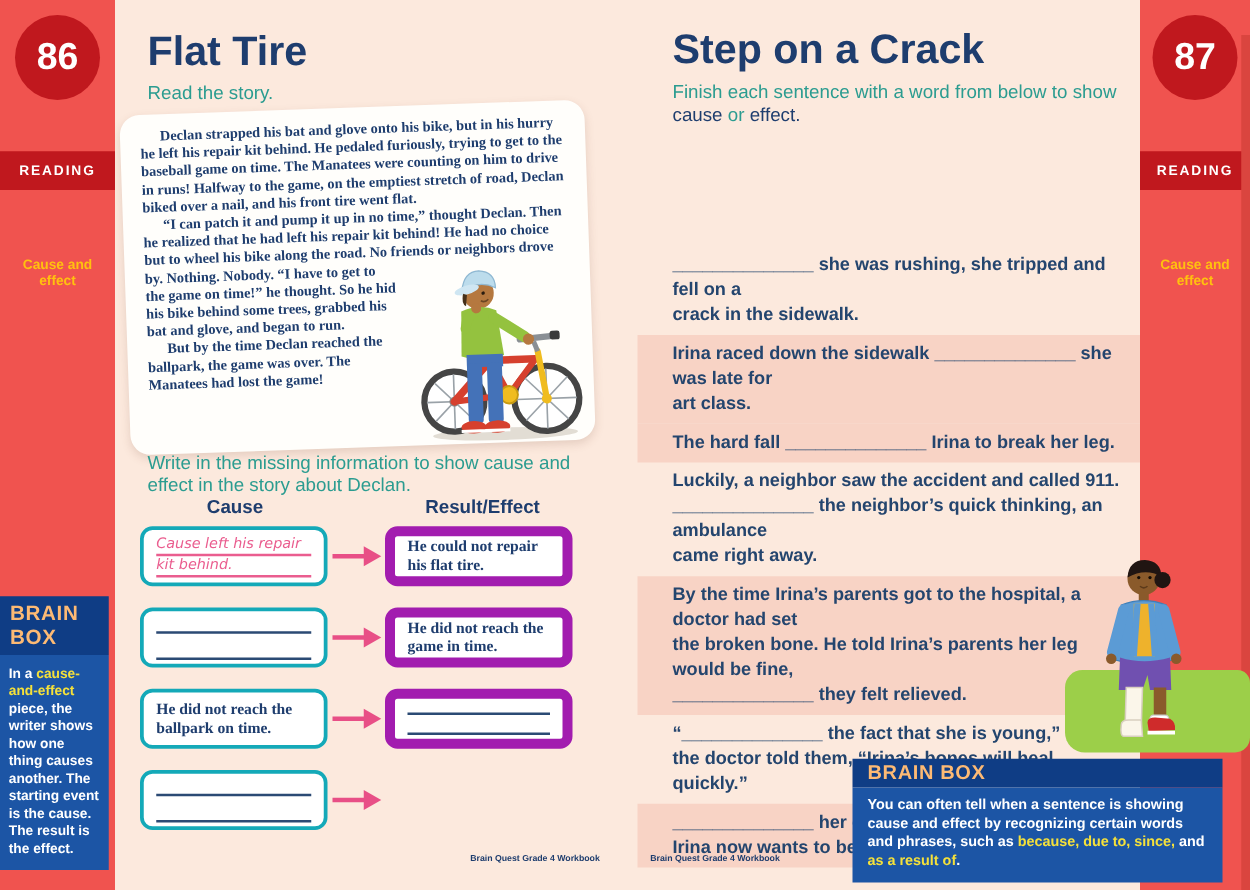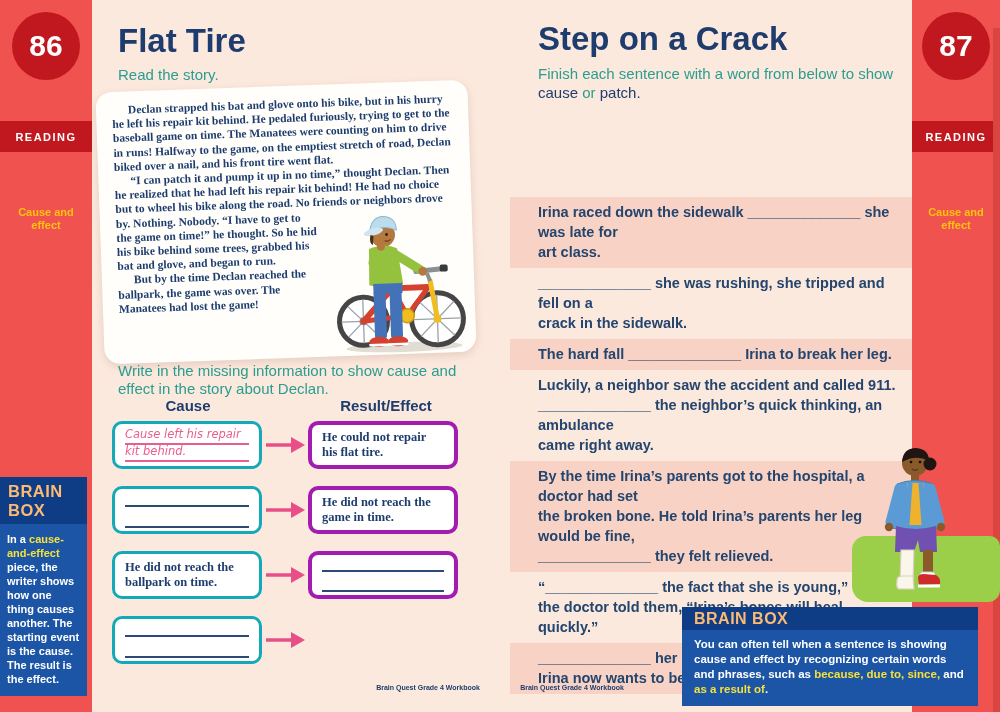--- a/index.html
+++ b/index.html
@@ -47,21 +47,21 @@
         white-space:pre-line;}
   .col-header{position:absolute;top:397px;width:152px;text-align:center;color:#1e3d6e;
         font-weight:bold;font-size:15px;}
   #hdr-cause{left:112px;}
   #hdr-effect{left:310px;}
   .ce-table{position:absolute;left:112px;top:421px;}
   .ce-row{display:flex;align-items:center;margin-bottom:17px;height:48px;}
   .ce-box{width:150px;height:48px;background:#fff;border-radius:10px;box-sizing:border-box;
         display:flex;flex-direction:column;justify-content:center;padding:3px 10px;}
   .cause-box{border:3px solid #14a9b8;}
-  .effect-box{border:4px solid #a21caf;align-items:flex-end;}
+  .effect-box{border:8px solid #a21caf;align-items:flex-end;}
   .box-text{font-family:"Liberation Serif",serif;font-weight:bold;color:#1e3d6e;
         font-size:12.5px;line-height:15.5px;}
   .blank-line{height:16px;border-bottom:2px solid #2b4a74;width:100%;}
   .hand-line{font-family:"DejaVu Sans",sans-serif;font-style:italic;color:#ea5d8f;
         font-size:11.5px;line-height:13px;border-bottom:2px solid #ea5d8f;display:block;padding-bottom:2px;}
   .arrow-wrap{margin:0 2px;display:flex;align-items:center;}
   
   .rp-title{position:absolute;left:538px;top:20px;font-size:33px;font-weight:bold;color:#1e3d6e;}
   .rp-instruction{position:absolute;left:538px;top:64px;font-size:15px;line-height:19px;}
   .instr-strong{color:#1e3d6e;}
@@ -233,28 +233,28 @@
             <polygon points="27,3 41,11 27,19" fill="#e84f86"></polygon>
           </svg>
         </div>
       </div>
     </div>
   <div class="footer fl">Brain Quest Grade 4 Workbook</div>
 
   <div class="rp-title">Step on a Crack</div>
   <div class="rp-instruction teal-text">
     <span style="display:block">Finish each sentence with a word from below to show</span>
-    <span style="display:block"><span class="instr-strong">cause</span><span> or </span><span class="instr-strong">patch.</span></span>
+    <span style="display:block"><span class="instr-strong">cause</span><span> or </span><span class="instr-strong">effect.</span></span>
   </div>
 
   <div class="sentence-list" id="sentence-list">
+      <div class="sentence">______________ she was rushing, she tripped and fell on a
+crack in the sidewalk.</div>
       <div class="sentence striped">Irina raced down the sidewalk ______________ she was late for
 art class.</div>
-      <div class="sentence">______________ she was rushing, she tripped and fell on a
-crack in the sidewalk.</div>
       <div class="sentence striped">The hard fall ______________ Irina to break her leg.</div>
       <div class="sentence">Luckily, a neighbor saw the accident and called 911.
 ______________ the neighbor’s quick thinking, an ambulance
 came right away.</div>
       <div class="sentence striped">By the time Irina’s parents got to the hospital, a doctor had set
 the broken bone. He told Irina’s parents her leg would be fine,
 ______________ they felt relieved.</div>
       <div class="sentence">“______________ the fact that she is young,”
 the doctor told them, “Irina’s bones will heal quickly.”</div>
       <div class="sentence striped">______________ her experience in the hospital,

